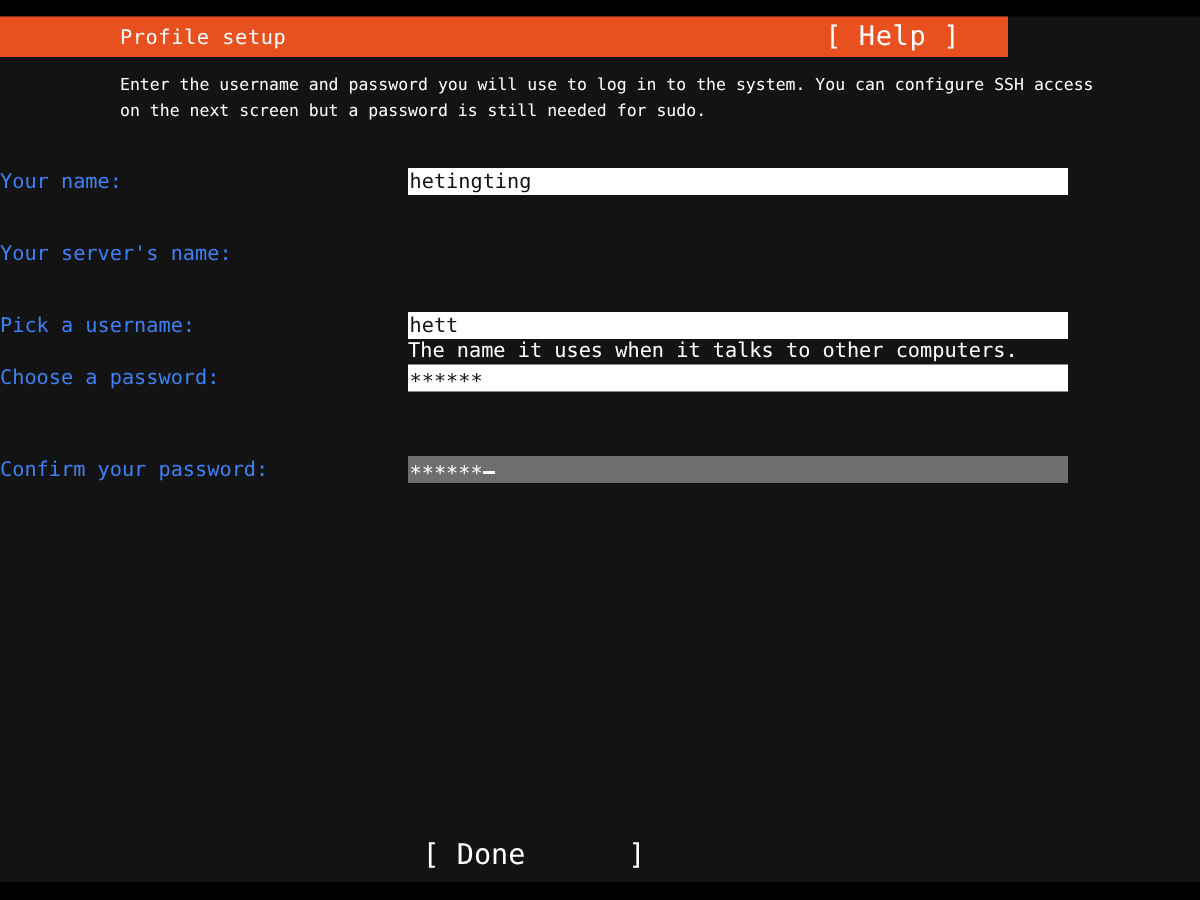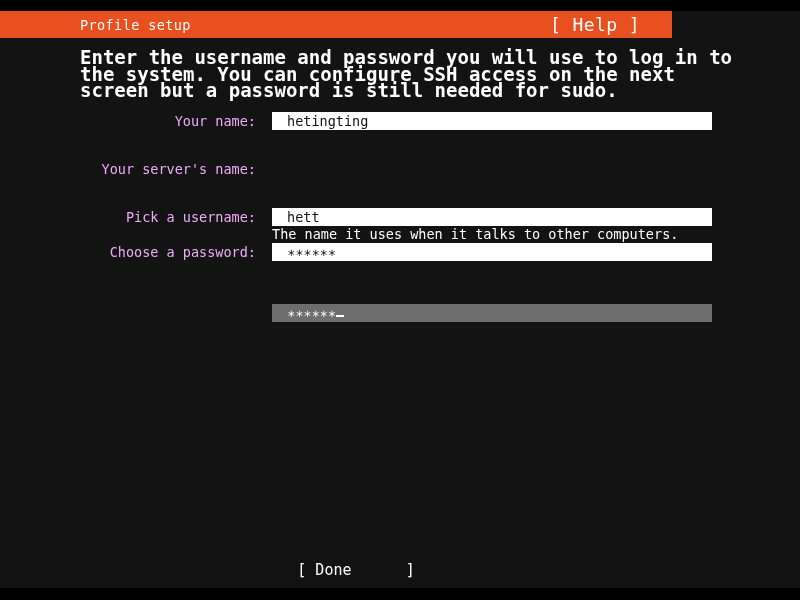--- a/index.html
+++ b/index.html
@@ -61,59 +61,58 @@
     white-space: pre;
     cursor: pointer;
   }
 
   
   #intro {
     position: absolute;
     left: 80px;
     top: 38px;
     width: 660px;
-    font-size: 19px;
+    font-size: 11px;
     line-height: 16.5px;
     white-space: pre-wrap;
     color: #ffffff;
-    font-weight: bold;
   }
 
   
   .form-row {
     position: absolute;
     left: 0;
     width: 800px;
     height: 18px;
   }
   .field-label {
     position: absolute;
     left: 0;
     top: 0;
     width: 256px;
-    text-align: right;
+    text-align: left;
     font-size: 13.5px;
     line-height: 18px;
     white-space: pre;
-    color: #f0abfc;
+    color: #3b82f6;
   }
   .field-input {
     position: absolute;
     left: 272px;
     top: 0;
     width: 440px;
     height: 18px;
     background: #ffffff;
     color: #111111;
     font-size: 13.5px;
     line-height: 18px;
     white-space: pre;
     overflow: hidden;
     box-sizing: border-box;
-    padding-left: 15px;
+    padding-left: 1px;
     font-family: "DejaVu Sans Mono", "Liberation Mono", monospace;
     cursor: text;
   }
   .field-input.focused {
     background: #6e6e6e;
     color: #ffffff;
   }
   .field-hint {
     position: absolute;
     left: 272px;
@@ -140,21 +139,21 @@
   #row-password  { top: 232px; }
   #row-confirm   { top: 293px; }
 
   
   #done-button {
     position: absolute;
     left: 0;
     top: 550px;
     width: 712px;
     text-align: center;
-    font-size: 15px;
+    font-size: 19px;
     line-height: 18px;
     white-space: pre;
     color: #ffffff;
     cursor: pointer;
   }
 </style>
 </head>
 <body>
 
 <div id="screen">
@@ -181,19 +180,20 @@
       <span class="field-label">Pick a username:</span>
       <div class="field-input">hett</div>
     </div>
 
     <div class="form-row" id="row-password">
       <span class="field-label">Choose a password:</span>
       <div class="field-input">∗∗∗∗∗∗</div>
     </div>
 
     <div class="form-row" id="row-confirm">
+      <span class="field-label">Confirm your password:</span>
       <div class="field-input focused"><span>∗∗∗∗∗∗</span><span class="cursor-block"></span></div>
     </div>
 
     <div id="done-button">[ Done      ]</div>
 
   </div>
 </div>
 
 </body></html>

